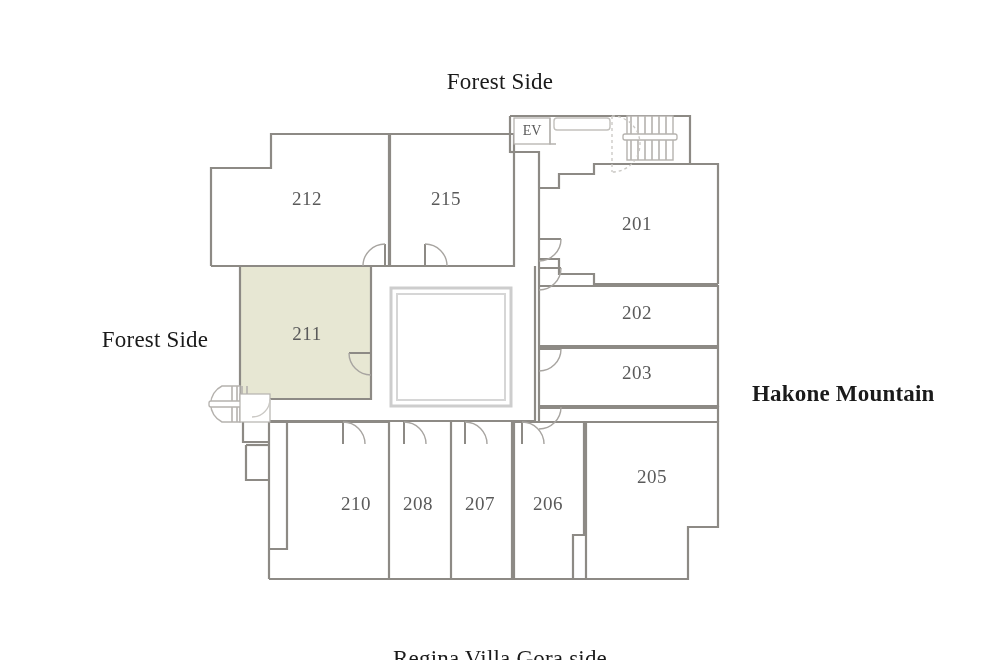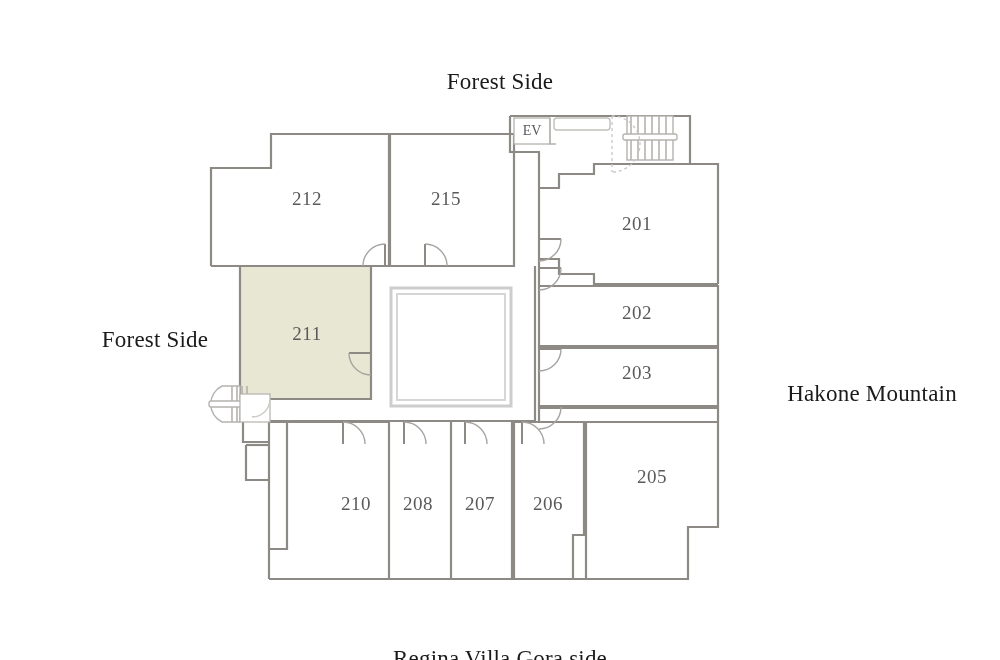--- a/index.html
+++ b/index.html
@@ -45,21 +45,22 @@
     width: 1000px;
   }
   #label-forest-left {
     left: 40px; top: 305px;
     width: 230px;
     text-align: center;
   }
   #label-hakone {
     left: 752px; top: 285px;
     width: 240px;
-    text-align: center;
+    text-align: left;
+    font-weight: bold;
   }
   #label-regina {
     left: 0; top: 588px;
     width: 1000px;
     margin-top: 36px;
   }
   .room-number {
     font-family: "Liberation Serif", "DejaVu Serif", serif;
     font-size: 19px;
     fill: #5a5a5a;

